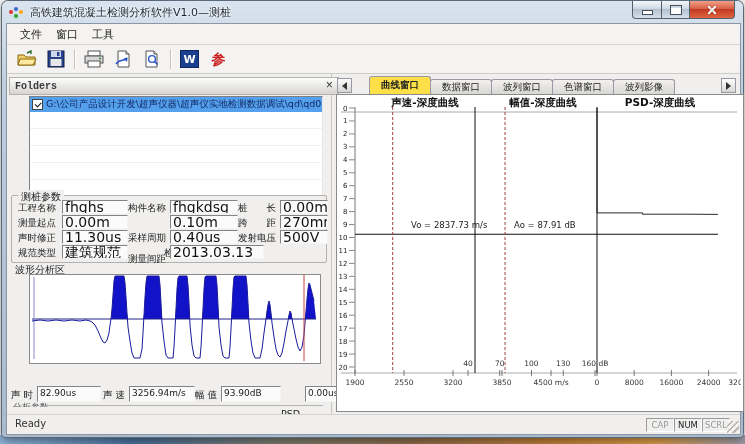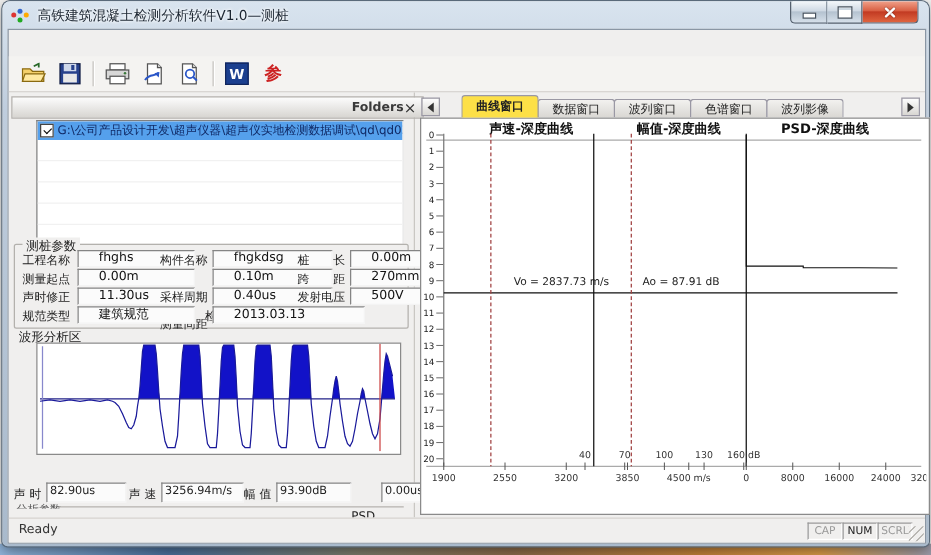--- a/index.html
+++ b/index.html
@@ -34,36 +34,36 @@
   .toolbar{position:absolute;left:0;top:21px;right:0;height:28px;background:#f4f3f1;border-bottom:1px solid #cfcdc9;display:flex;align-items:center;padding-left:5px;}
   .tbtn{width:25px;height:24px;display:flex;align-items:center;justify-content:center;margin:0 1px;border:1px solid transparent;border-radius:2px;}
   .tsep{width:1px;height:20px;background:#c6c4c0;margin:0 4px;box-shadow:1px 0 #fff;}
   .w-badge{width:17px;height:16px;background:#1b3f8f;color:#fff;font-weight:bold;font-size:11px;display:flex;align-items:center;justify-content:center;border:1px solid #10255c;}
   .p-badge{color:#cc2222;font-size:14px;font-weight:bold;line-height:16px;}
   
   .client{position:absolute;left:0;top:50px;right:0;bottom:20px;background:#f0efee;}
   
   .leftpanel{position:absolute;left:0;top:0;width:324px;bottom:0;border-right:1px solid #c9c7c3;}
   .fcap{position:absolute;left:2px;top:3px;width:318px;height:16px;background:linear-gradient(#fcfcfc,#d7d5d1);
-    border:1px solid #b5b3af;display:flex;align-items:center;justify-content:flex-end;padding:0 5px;}
+    border:1px solid #b5b3af;display:flex;align-items:center;justify-content:space-between;padding:0 5px;font-family:Liberation Mono, monospace;}
   .fcap .t{font-size:10px;font-weight:bold;color:#3a3a3a;}
   .fclose{font-size:12px;color:#333;line-height:10px;}
   .flist{position:absolute;left:22px;top:22px;width:292px;height:98px;background:#fff;
     border:1px solid;border-color:#7f7f7f #e6e6e6 #e6e6e6 #7f7f7f;overflow:hidden;}
   .frow{height:16px;border-bottom:1px solid #f1f1f1;}
   .fitem{display:flex;align-items:center;height:15px;background:#55a0ec;padding-left:2px;}
   .cbx{width:9px;height:9px;background:#fff;border:1px solid #444;position:relative;flex:none;}
   .cbx::after{content:"";position:absolute;left:1.5px;top:1.5px;width:5px;height:2.5px;border-left:1.6px solid #111;border-bottom:1.6px solid #111;transform:rotate(-45deg);}
   .fpath{font-size:9.5px;color:#102a66;white-space:nowrap;overflow:hidden;margin-left:3px;}
   
   .gbox{position:absolute;left:4px;top:121px;width:314px;height:66px;border:1px solid #b3b1ad;border-radius:2px;}
   .gleg{position:absolute;left:6px;top:-6px;background:#f0efee;padding:0 3px;font-size:10px;color:#222;}
   .pl{position:absolute;font-size:9.5px;color:#222;white-space:nowrap;}
-  .pf{position:absolute;height:12px;font-size:10px;color:#111;background:#fbfbfb;
-    border:1px solid;border-color:#848484 #f4f4f4 #f4f4f4 #848484;padding:0 16px;line-height:12px;white-space:nowrap;overflow:hidden;}
+  .pf{position:absolute;height:12px;font-size:14px;color:#111;background:#fbfbfb;
+    border:1px solid;border-color:#848484 #f4f4f4 #f4f4f4 #848484;padding:0 2px;line-height:12px;white-space:nowrap;overflow:hidden;}
   .wlabel{position:absolute;left:8px;top:189px;font-size:10px;color:#222;}
   .wavebox{position:absolute;left:22px;top:200px;width:290px;height:88px;background:#fff;border:1px solid #8a8a8a;}
   
   .ctlrow{position:absolute;left:0;top:296px;width:324px;height:14px;font-size:9.5px;color:#222;}
   .ctl{position:absolute;display:flex;align-items:center;gap:3px;white-space:nowrap;}
   .radio{width:9px;height:9px;border-radius:50%;background:#fff;border:1px solid #666;position:relative;flex:none;}
   .radio.sel::after{content:"";position:absolute;left:2px;top:2px;width:3px;height:3px;border-radius:50%;background:#111;}
   .chk{width:9px;height:9px;background:#fff;border:1px solid #666;flex:none;}
   .rdrow{position:absolute;left:0;top:312px;width:324px;height:16px;font-size:9.5px;color:#222;}
   .rdl{position:absolute;top:3px;white-space:nowrap;}
@@ -120,20 +120,25 @@
           </div>
         <div class="wb close">
             <span class="g-x1"></span>
             <span class="g-x2"></span>
           </div>
       </div>
     </div>
 
     <div class="appbody">
 
+      <div class="menubar">
+        <span class="mi">文件</span>
+        <span class="mi">窗口</span>
+        <span class="mi">工具</span>
+      </div>
 
       <div class="toolbar">
         <div class="tbtn">
           <svg width="20" height="18">
             <path d="M1 5 L7 5 L9 7 L18 7 L18 15 L1 15 Z" fill="#f4d06a" stroke="#8a6a10" stroke-width="1"></path>
             <path d="M3 9 L19 9 L16 15 L1 15 Z" fill="#ffe9a0" stroke="#8a6a10" stroke-width="1"></path>
             <path d="M10 3 L14 1 L14 4" fill="none" stroke="#2a6a2a" stroke-width="1.4"></path>
           </svg>
         </div>
         <div class="tbtn">

